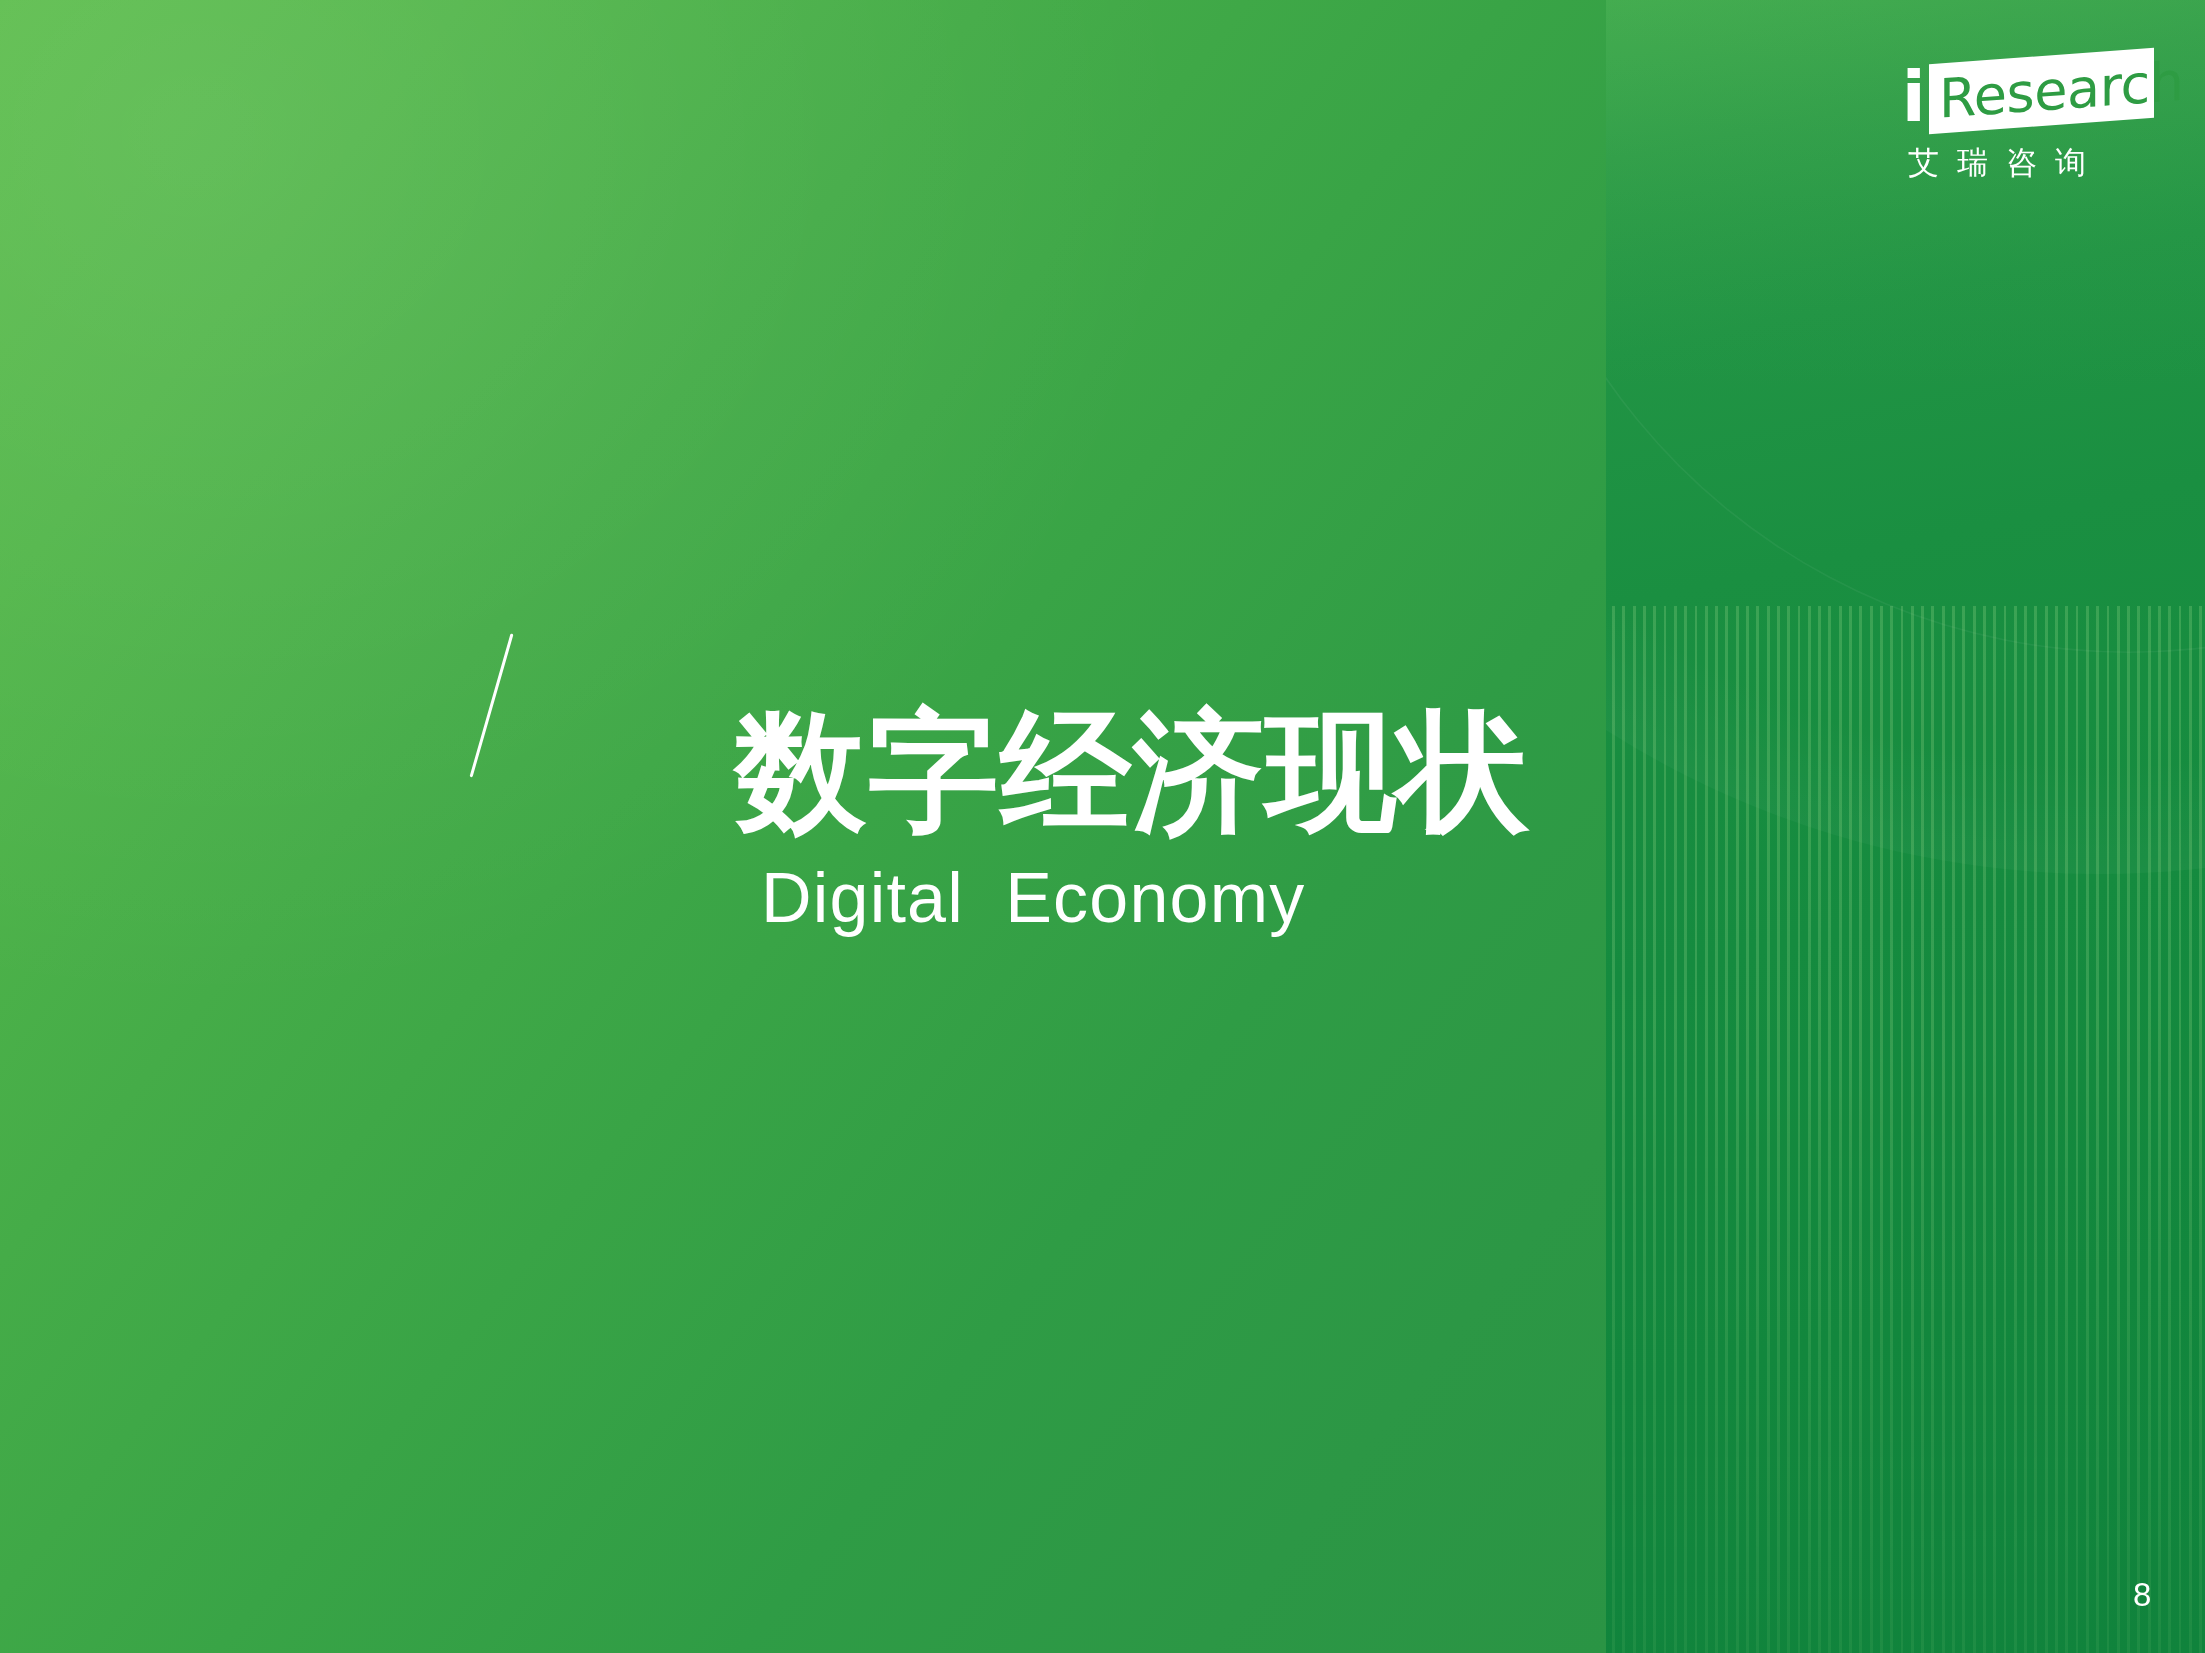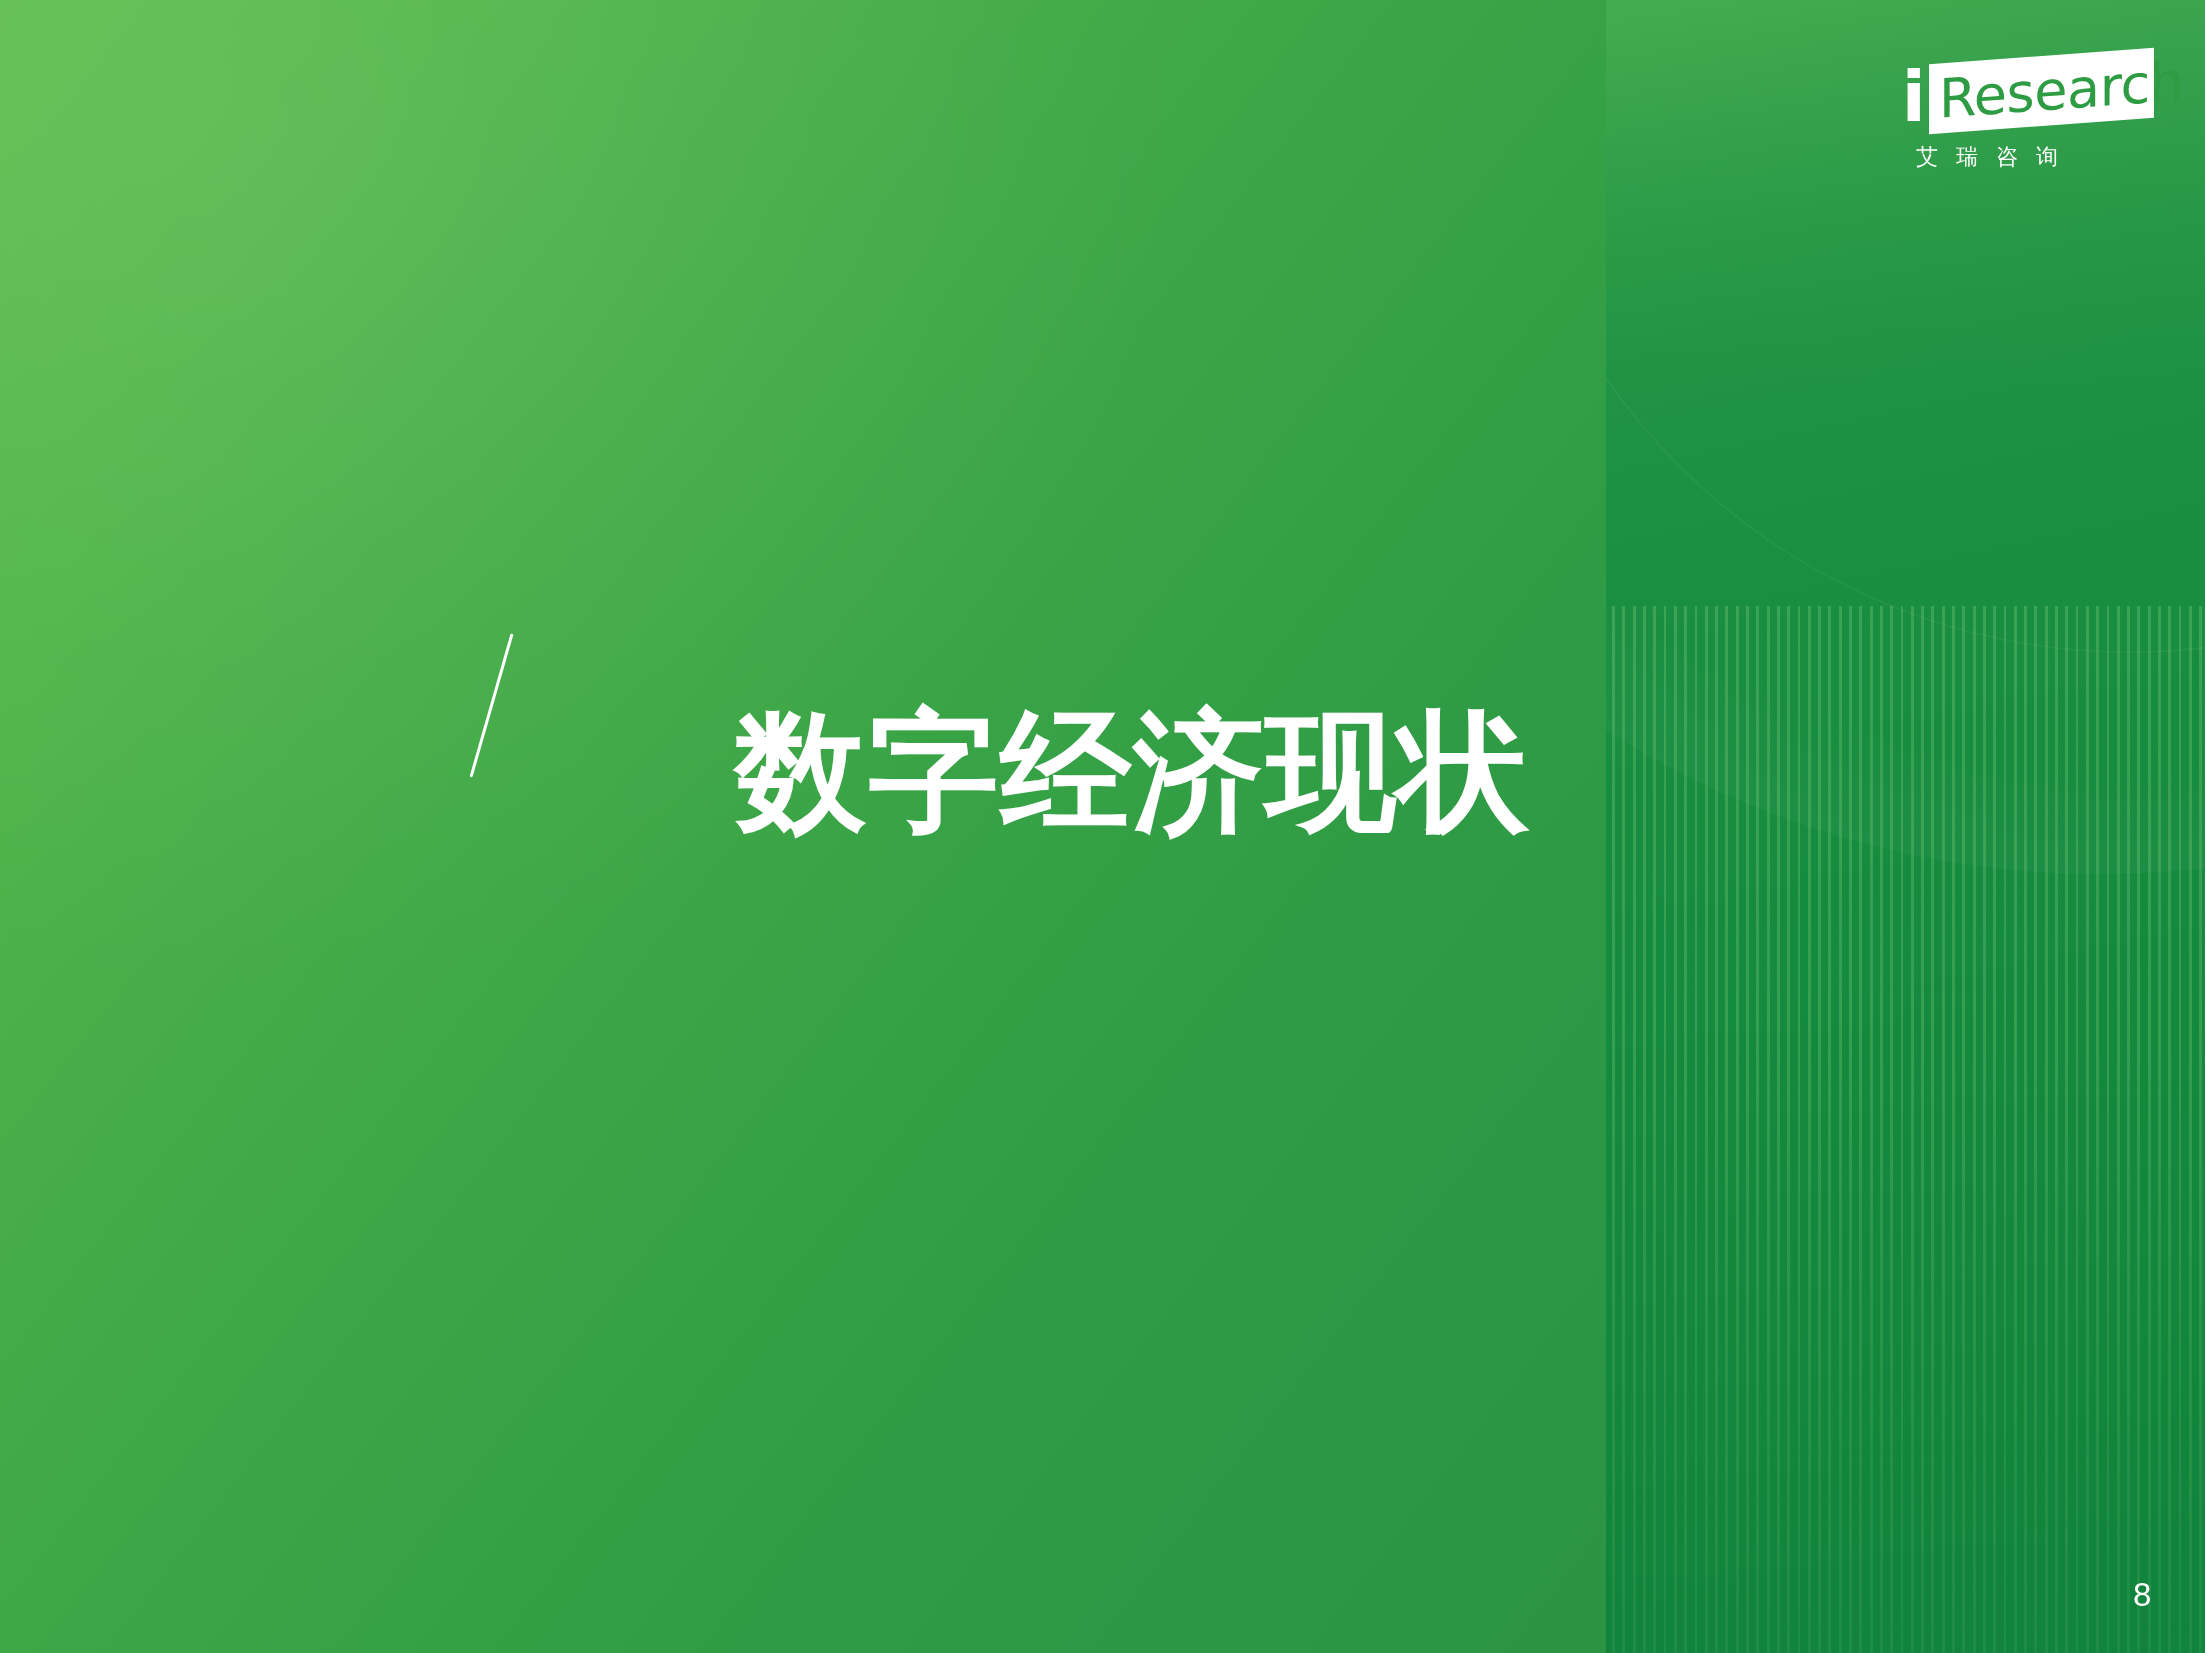--- a/index.html
+++ b/index.html
@@ -152,23 +152,23 @@
     font-size: 54px;
     font-weight: 400;
     line-height: 1;
     letter-spacing: -0.4px;
     transform: skewY(-4.2deg);
     font-family: "DejaVu Sans", "Liberation Sans", sans-serif;
     white-space: nowrap;
   }
   .logo-cn {
     position: absolute;
-    left: 29px; top: 91px;
-    color: #ffffff;
-    font-size: 22px;
+    left: 21px; top: 91px;
+    color: #ffffff;
+    font-size: 31px;
     font-weight: 400;
     letter-spacing: 18px;
     white-space: nowrap;
     font-family: "DejaVu Sans", sans-serif;
   }
 
   
   .section-number {
     position: absolute;
     left: 284px; top: 604px;
@@ -240,17 +240,18 @@
   <div class="logo">
     <span class="logo-i">i</span>
     <div class="logo-plate"></div>
     <span class="logo-research">Research</span>
     <span class="logo-cn">艾瑞咨询</span>
   </div>
 
   <div class="slash"></div>
 
   <h1 class="title-cn">数字经济现状</h1>
+  <h2 class="title-en">Digital  Economy</h2>
 
   <span class="page-number">8</span>
 
 </div>
 
 
 </body></html>

